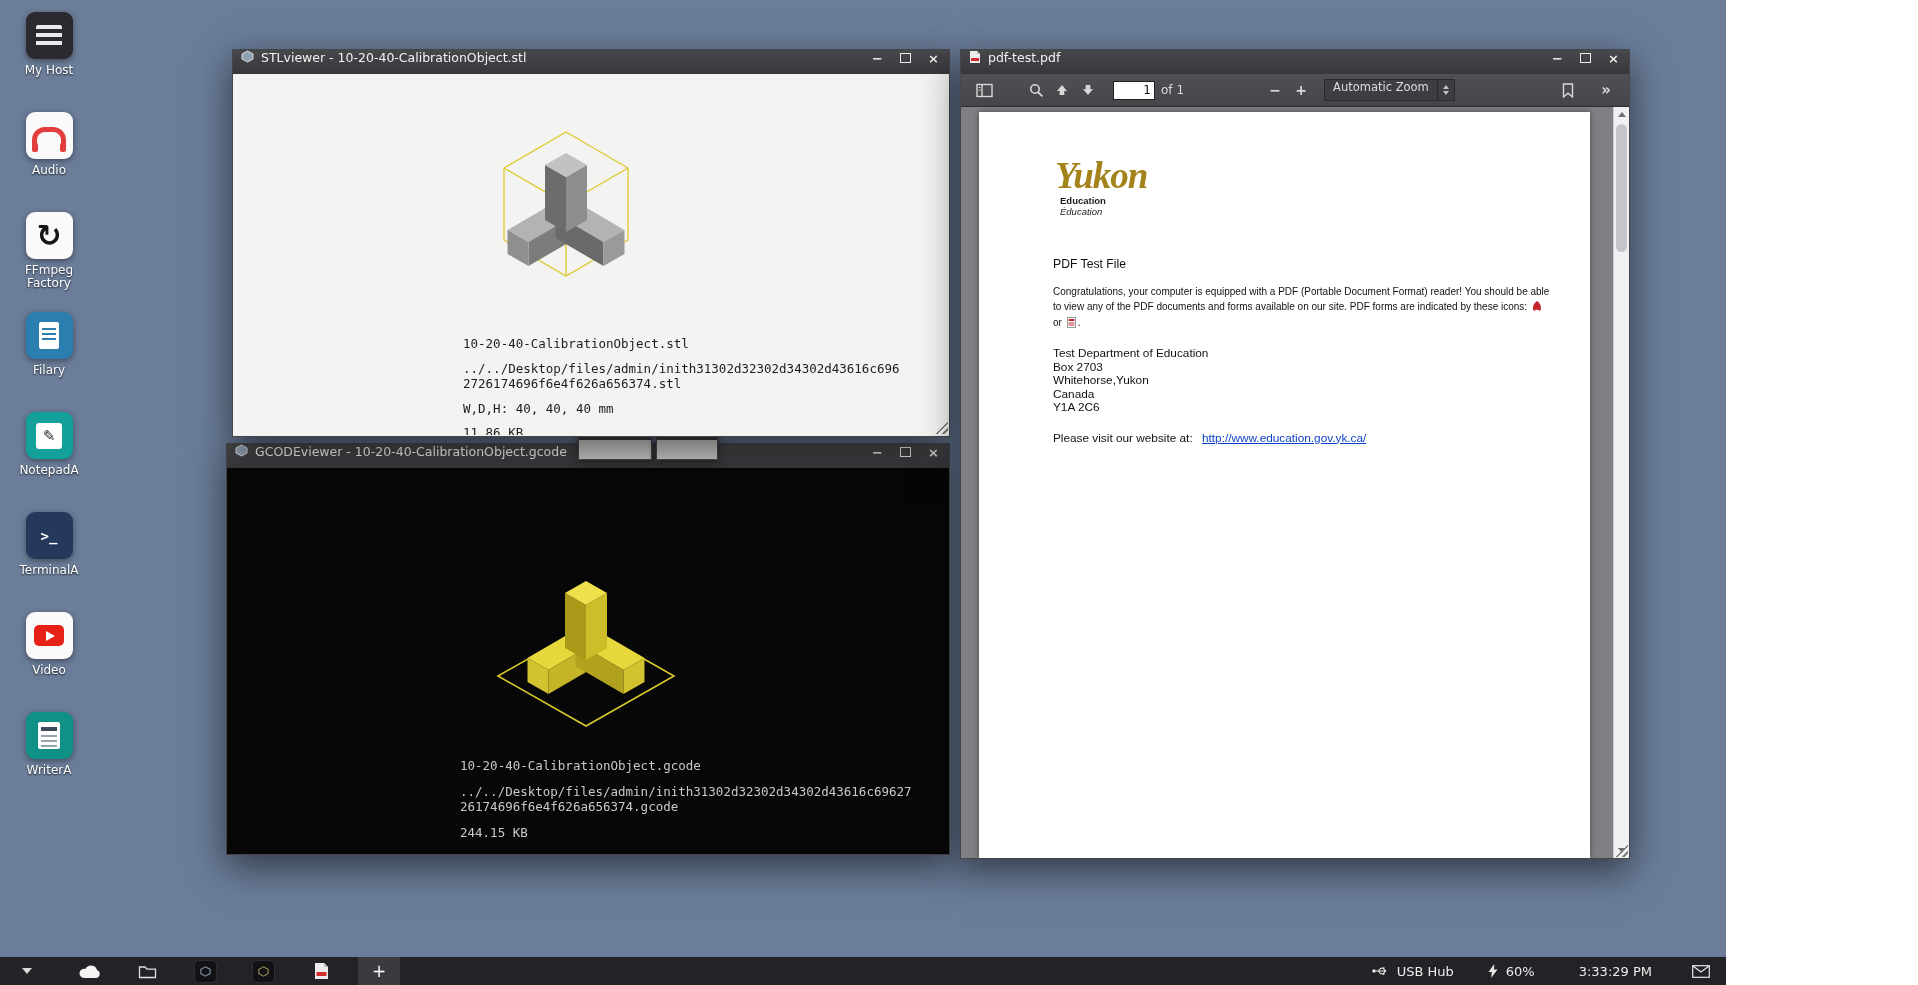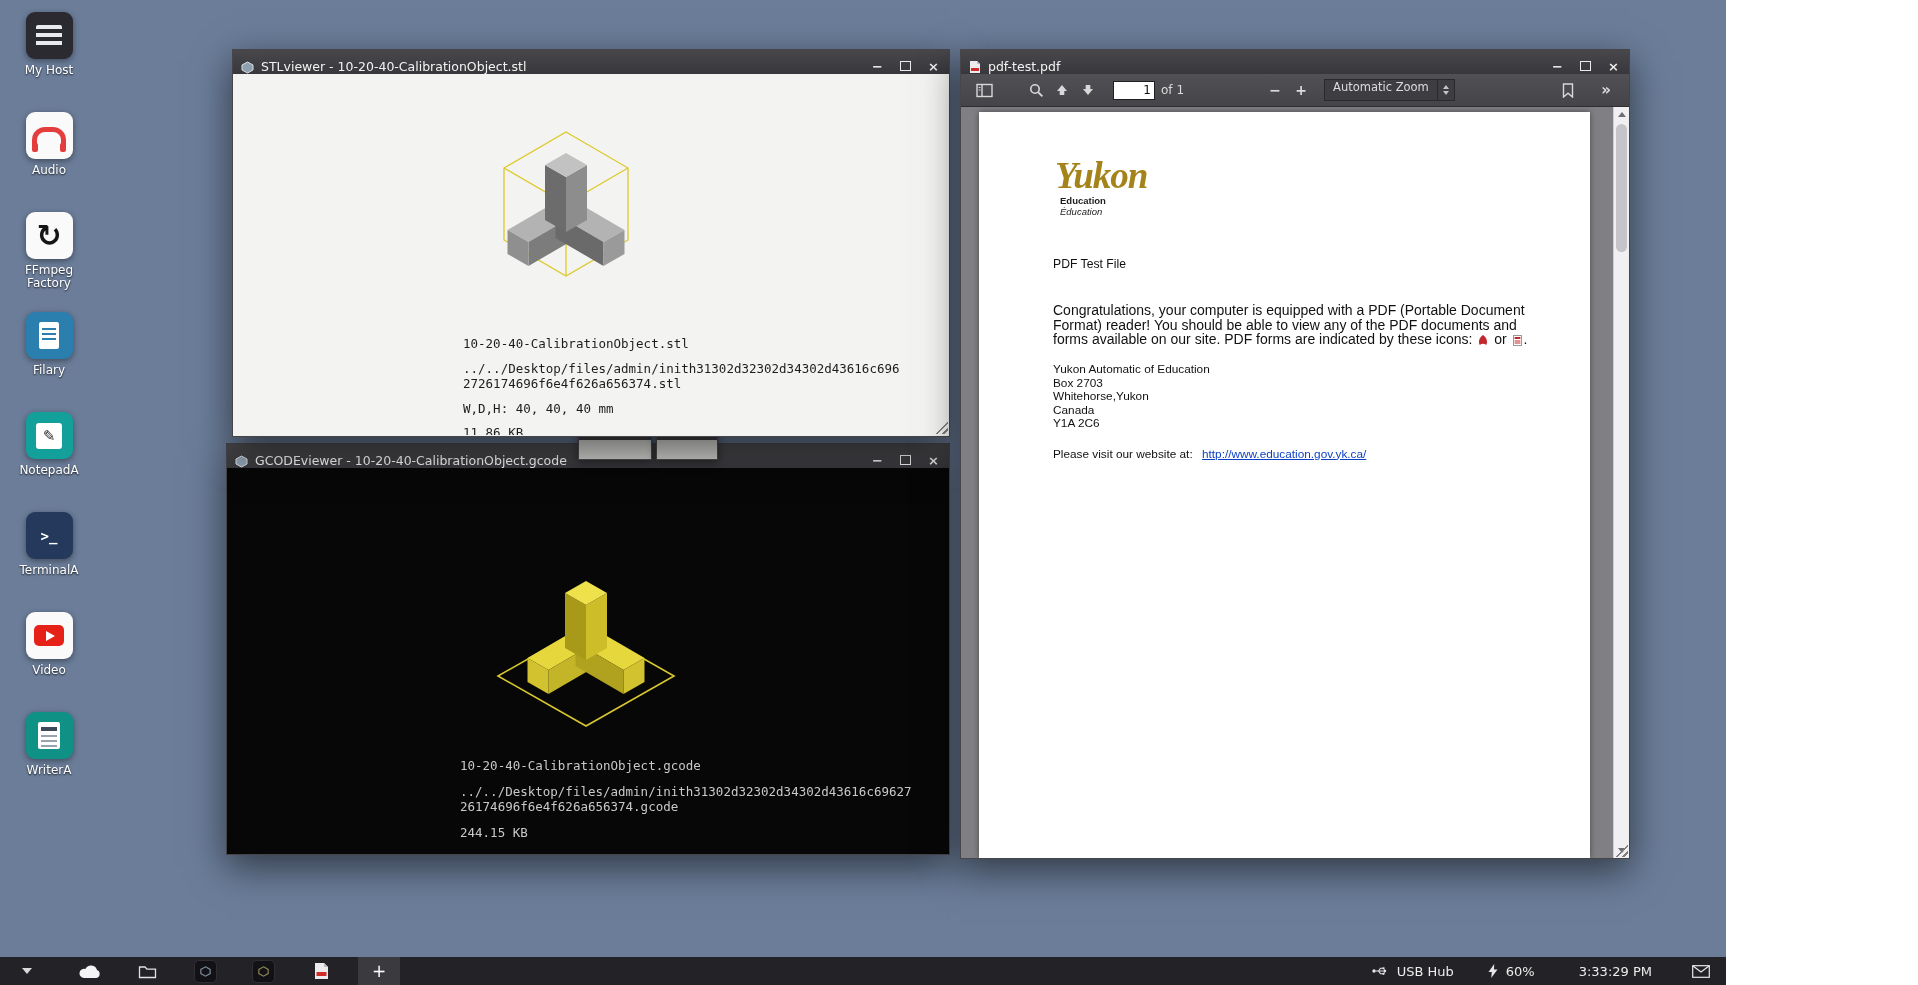--- a/index.html
+++ b/index.html
@@ -37,21 +37,21 @@
   .note-pad{width:26px;height:26px;background:#fff;border-radius:3px;display:flex;align-items:center;justify-content:center;font-size:15px;color:#2d2d2d;}
   .term-glyph{font-family:"DejaVu Sans Mono","Liberation Mono",monospace;color:#fff;font-size:14px;font-weight:bold;}
   .play-badge{width:30px;height:21px;background:#e62117;border-radius:5px;display:flex;align-items:center;justify-content:center;}
   .play-tri{width:0;height:0;border-left:9px solid #fff;border-top:5.5px solid transparent;border-bottom:5.5px solid transparent;margin-left:2px;}
   .writer-doc{width:22px;height:27px;background:#fff;border-radius:2px;position:relative;}
   .writer-doc i{position:absolute;left:3px;right:3px;height:2px;background:#9aa3ad;}
   .writer-doc i:nth-child(1){top:5px;background:#3a4a58;height:4px;} .writer-doc i:nth-child(2){top:13px;} .writer-doc i:nth-child(3){top:18px;} .writer-doc i:nth-child(4){top:23px;}
 
   
   .window{position:absolute;border:1px solid #46464a;box-shadow:0 12px 36px rgba(0,0,0,.55);background:#f0f0ef;}
-  .titlebar{height:24px;background:linear-gradient(#48484c,#38383c);display:flex;align-items:flex-end;padding:0 8px;gap:7px;color:#f2f2f2;font-size:12.5px;cursor:default;}
+  .titlebar{height:24px;background:linear-gradient(#48484c,#38383c);display:flex;align-items:flex-start;padding:0 8px;gap:7px;color:#f2f2f2;font-size:12.5px;cursor:default;}
   .t-title{flex:1;white-space:nowrap;overflow:hidden;text-overflow:ellipsis;}
   .win-controls{display:flex;gap:13px;align-items:center;margin-left:8px;}
   .wc{width:15px;height:16px;display:flex;align-items:center;justify-content:center;color:#ececec;font-size:13px;font-weight:bold;cursor:pointer;line-height:1;}
   .max-box{width:9px;height:8px;border:1.5px solid #ececec;display:inline-block;}
   .resize-grip{position:absolute;right:1px;bottom:1px;width:15px;height:15px;
     background:repeating-linear-gradient(135deg,transparent 0 3px,#7f7f7f 3px 4.6px);
     clip-path:polygon(100% 0,100% 100%,0 100%);cursor:nwse-resize;z-index:5;}
 
   
   .stl-window{left:232px;top:49px;width:716px;height:386px;z-index:3;}
@@ -88,21 +88,21 @@
   .more-glyph{font-size:15px;font-weight:bold;color:#dcdcdc;}
   .zoom-glyph{font-size:14px;font-weight:bold;color:#dcdcdc;}
 
   .pdf-content{position:relative;height:751px;overflow:hidden;}
   .pdf-page{position:absolute;left:18px;top:5px;width:611px;height:746px;background:#fff;box-shadow:0 0 6px rgba(0,0,0,.45);padding:0 40px 0 74px;box-sizing:border-box;font-family:"Liberation Sans",sans-serif;color:#111;}
   .yukon-logo{margin-top:46px;margin-left:2px;}
   .yk-word{font-family:"Liberation Serif","DejaVu Serif",serif;font-weight:bold;font-style:italic;font-size:37px;line-height:0.95;color:#a5831b;letter-spacing:-1px;}
   .yk-sub1{font-size:9.5px;font-weight:bold;color:#1d1d1d;margin-left:5px;margin-top:2px;}
   .yk-sub2{font-size:9.5px;font-style:italic;color:#1d1d1d;margin-left:5px;}
   .pdf-heading{margin-top:40px;font-size:12.2px;}
-  .pdf-para{margin-top:32px;font-size:14px;line-height:14.6px;max-width:500px;}
+  .pdf-para{margin-top:14px;font-size:10px;line-height:14.6px;max-width:500px;}
   .inline-icon{display:inline-block;vertical-align:-2px;margin:0 2px;}
   .pdf-address{margin-top:14px;font-size:11.8px;line-height:13.6px;}
   .pdf-website{margin-top:16px;font-size:11.8px;}
   .pdf-link{color:#0b3fc4;text-decoration:underline;margin-left:6px;cursor:pointer;}
 
   .pdf-scrollbar{position:absolute;right:0;top:0;bottom:0;width:15px;background:#f0f0f2;border-left:1px solid #cfcfd2;}
   .sb-btn{height:15px;display:flex;align-items:center;justify-content:center;cursor:pointer;}
   .sb-btn.down{position:absolute;bottom:0;left:0;right:0;}
   .tri-up{width:0;height:0;border-left:4px solid transparent;border-right:4px solid transparent;border-bottom:5px solid #6f6f73;}
   .tri-down{width:0;height:0;border-left:4px solid transparent;border-right:4px solid transparent;border-top:5px solid #6f6f73;}
@@ -379,21 +379,21 @@
           <span class="inline-icon">
             <svg width="9" height="11" viewBox="0 0 9 11">
                 <rect x="0.5" y="0.5" width="8" height="10" fill="#fff" stroke="#999"></rect>
                 <rect x="1.6" y="2" width="5.8" height="2" fill="#c1272d"></rect>
                 <line x1="1.6" y1="6" x2="7.4" y2="6" stroke="#c1272d"></line>
                 <line x1="1.6" y1="8" x2="7.4" y2="8" stroke="#c1272d"></line>
               </svg>
           </span><span>.</span>
         </div>
         <div class="pdf-address">
-          <div>Yukon Automatic of Education</div>
+          <div>Test Department of Education</div>
           <div>Box 2703</div>
           <div>Whitehorse,Yukon</div>
           <div>Canada</div>
           <div>Y1A 2C6</div>
         </div>
         <div class="pdf-website">
           <span>Please visit our website at:</span>
           <span class="pdf-link">http://www.education.gov.yk.ca/</span>
         </div>
       </div>

